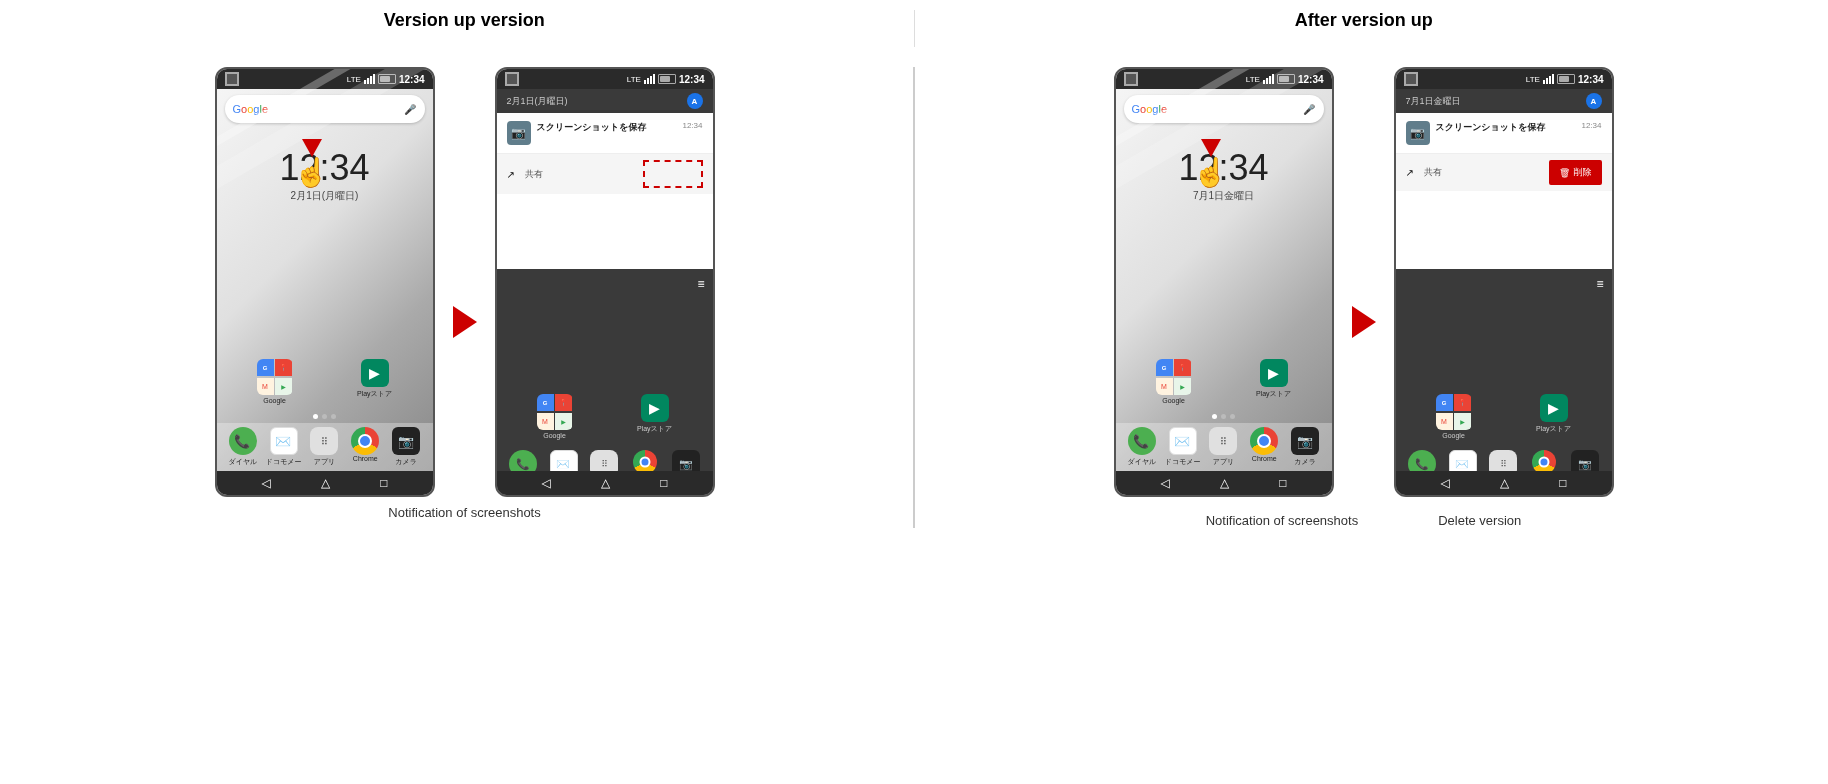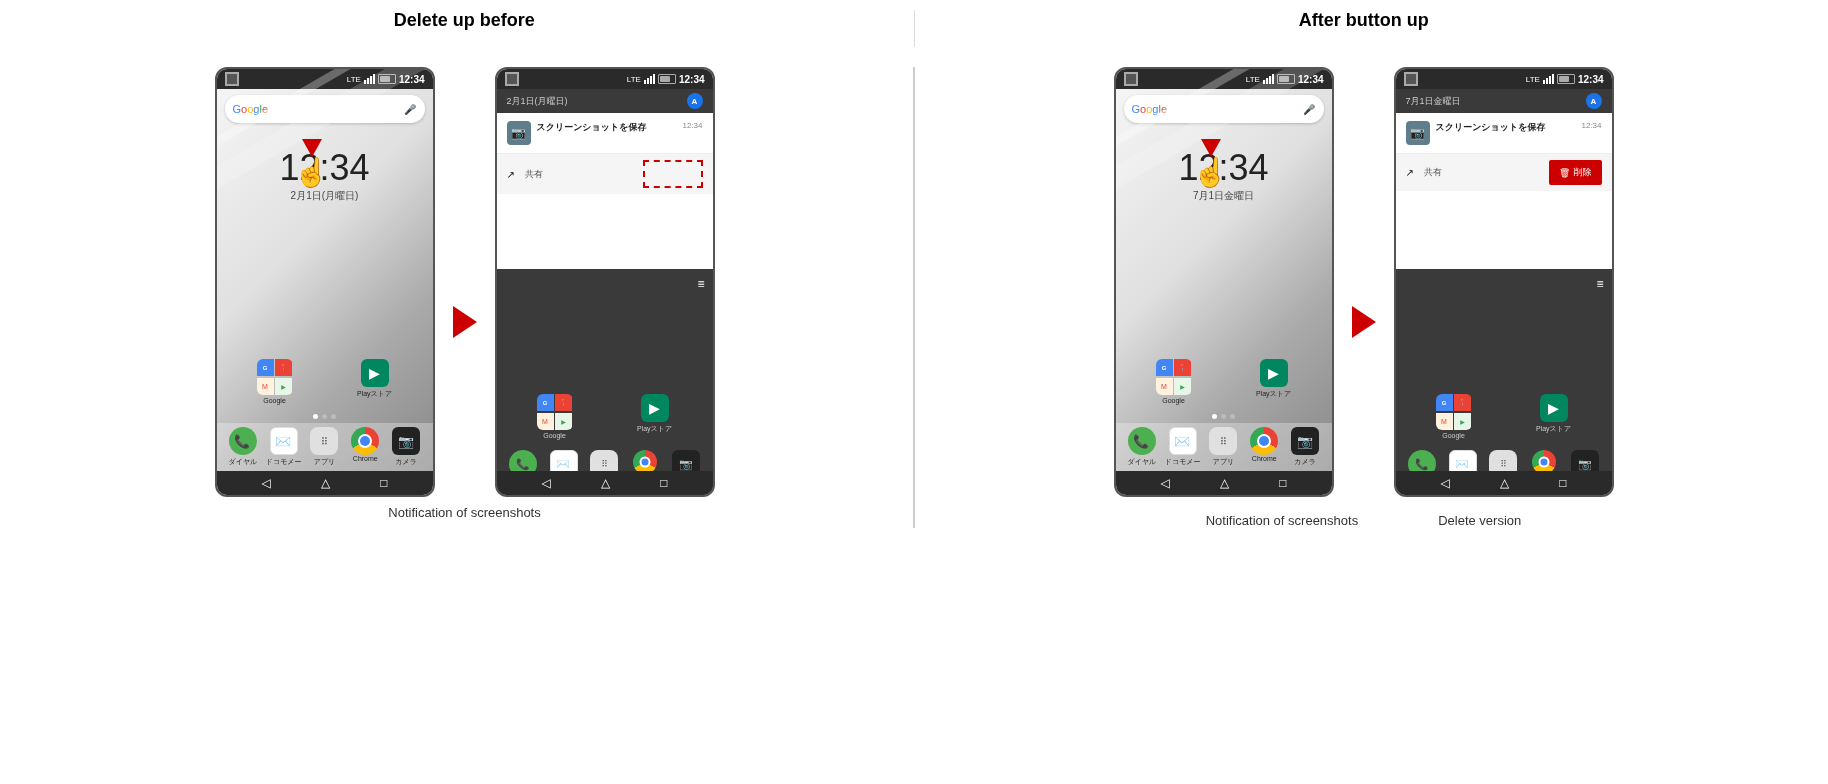--- a/index.html
+++ b/index.html
@@ -486,25 +486,25 @@
       margin: 0 5px;
       align-self: stretch;
     }
 
   </style>
 </head>
 <body>
 
 <div class="top-sections">
   <div class="top-section-half">
-    <div class="section-title">Delete up before</div>
+    <div class="section-title">Version up version</div>
   </div>
   <div class="mid-divider"></div>
   <div class="top-section-half">
-    <div class="section-title">After button up</div>
+    <div class="section-title">After version up</div>
   </div>
 </div>
 
 <div class="main-container">
 
   <div class="section">
     <div class="phones-row">
 
       <div class="phone">
 

